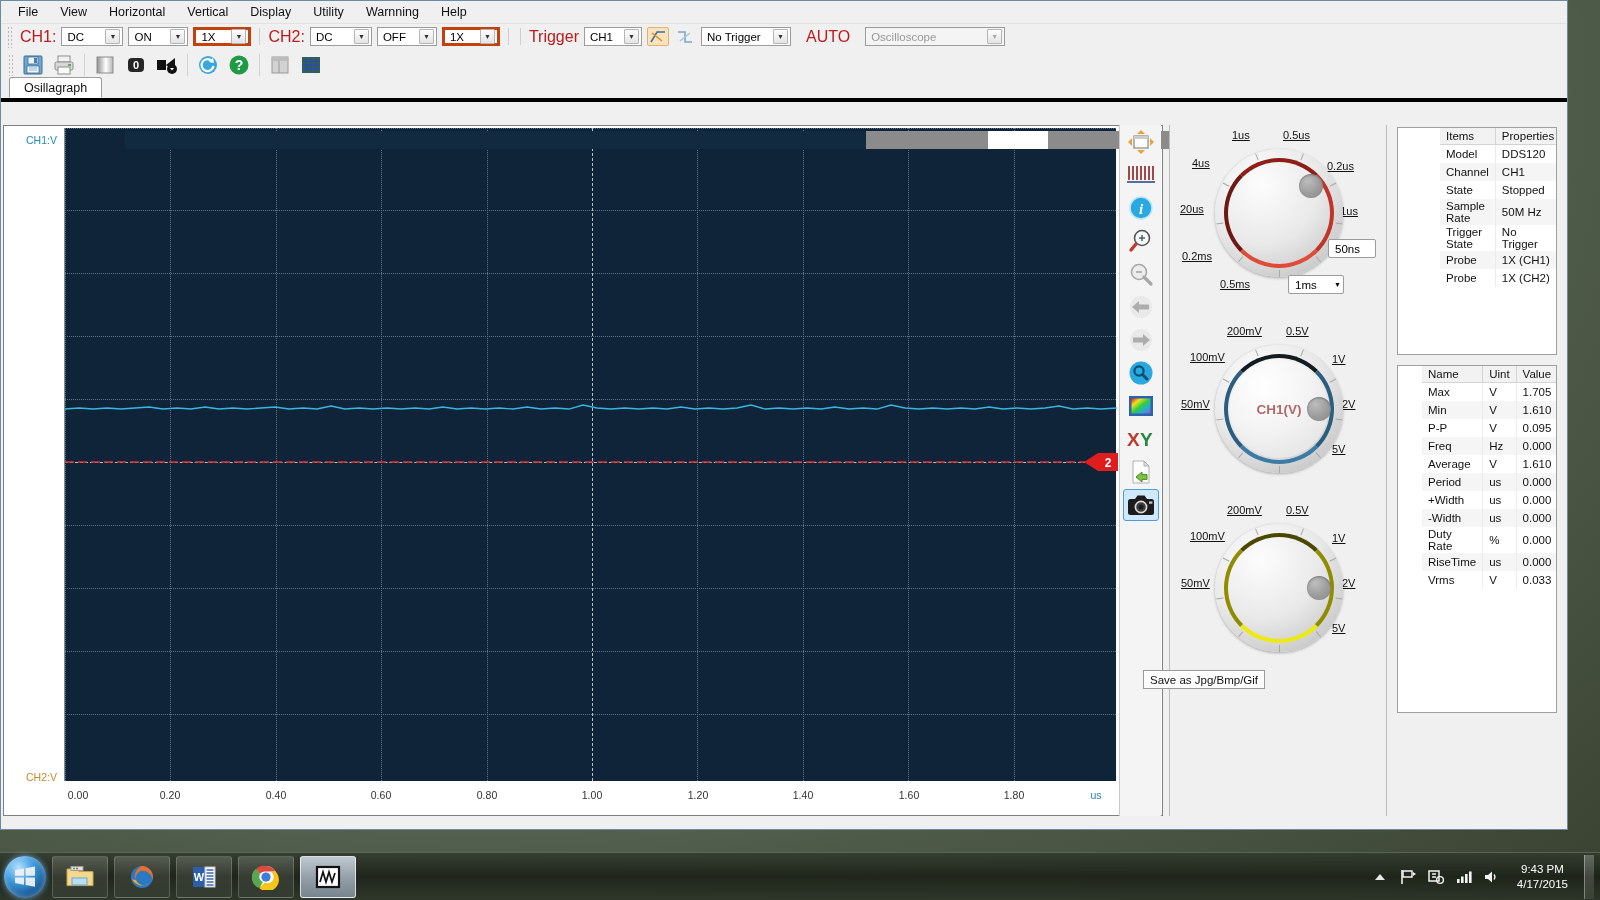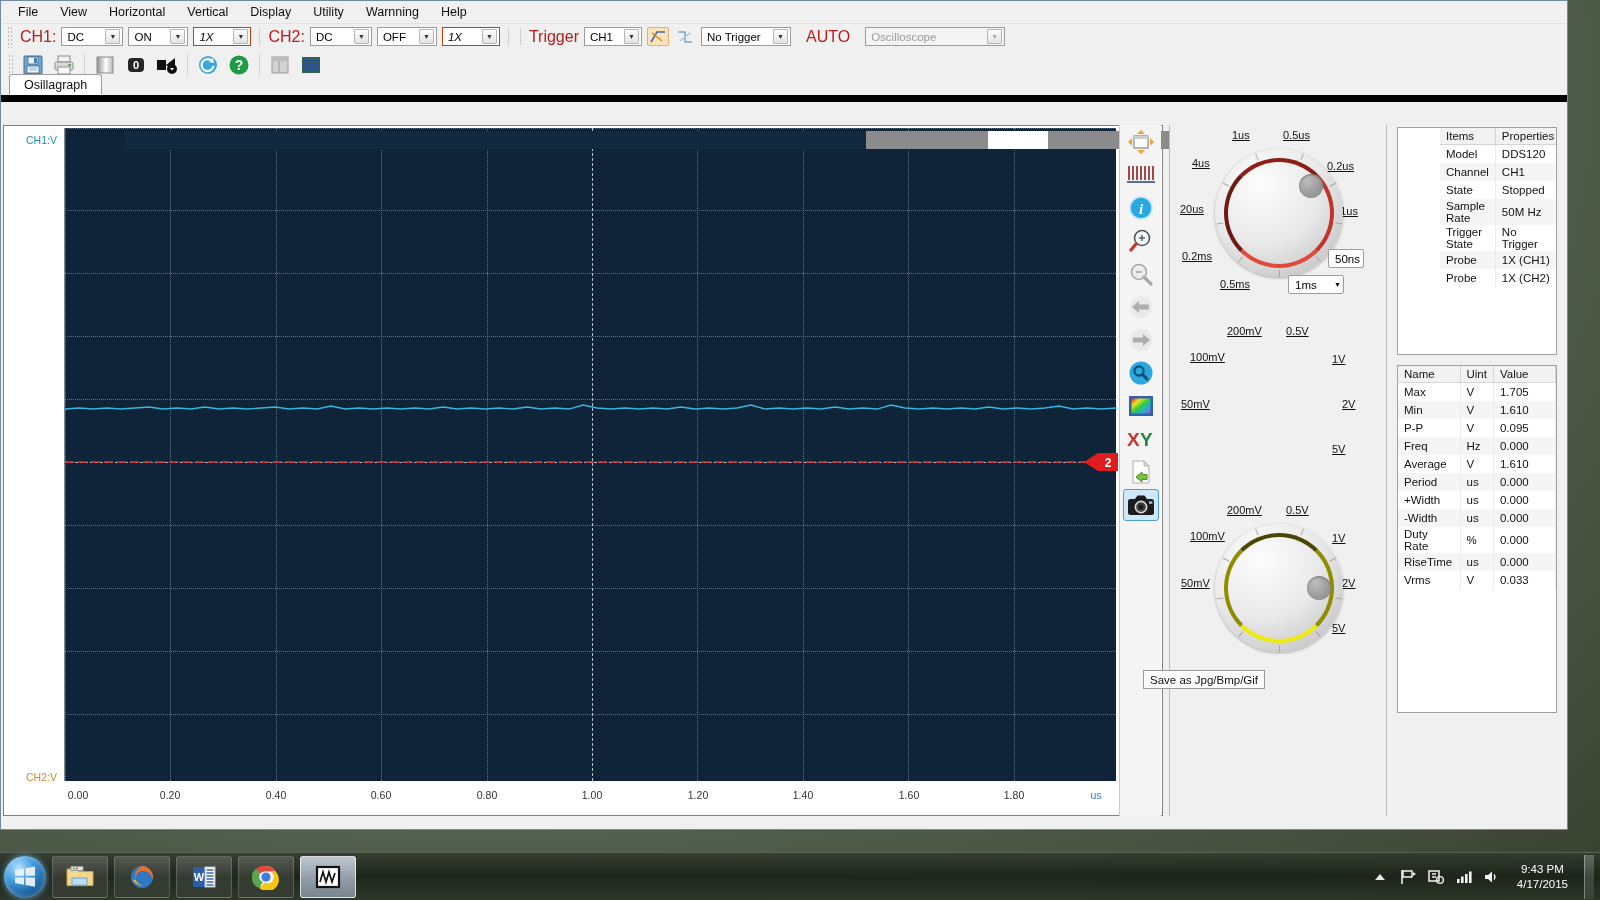--- a/index.html
+++ b/index.html
@@ -51,35 +51,35 @@
     height:19px; border:1px solid #9c9c9c; background:#fff; font-size:11.5px;
     display:inline-flex; align-items:center; padding:0 2px 0 5px; position:relative; color:#000;
     cursor:pointer;
   }
   .sel .val { flex:1 1 auto; }
   .sel .arw {
     width:15px; height:15px; display:inline-flex; align-items:center; justify-content:center;
     background:linear-gradient(to bottom,#fdfdfd,#e4e4e4); border:1px solid #b5b5b5; border-radius:1px;
     font-size:7px; color:#333; margin-left:3px;
   }
-  .sel.plain { border:1px solid #c2410c;font-style:italic; }
+  .sel.plain { border:3px solid #c2410c; }
   .sel.disabled { background:#f4f4f4; color:#9a9a9a; }
   .sel.disabled .arw { color:#aaa; }
   .vsep { width:1px; height:17px; background:#cfcfcf; margin:0 3px; }
   .trig-icon { width:22px; height:19px; display:inline-flex; align-items:center; justify-content:center; cursor:pointer; }
   .trig-icon.on { background:#fde3bc; border:1px solid #e2b070; border-radius:2px;}
   
   #toolbar { height:31px; background:#f0f0f0; display:flex; align-items:center; padding-left:7px; gap:3px;}
   .tb-btn { width:28px; height:26px; display:inline-flex; align-items:center; justify-content:center; cursor:pointer; border-radius:2px;}
   .tb-sep { width:1px; height:22px; background:#d2d2d2; margin:0 3px;}
   .grip { width:5px; height:22px; background-image:radial-gradient(#b8b8b8 36%, transparent 38%);
           background-size:3px 4px; margin-right:3px;}
   
   #tabstrip { height:22px; background:#f0f0f0; display:flex; align-items:flex-end; padding-left:8px;
-              border-bottom:7px solid #000000;}
+              border-bottom:4px solid #000000;}
   .page-tab {
     height:21px; padding:0 14px; font-size:12.5px; display:flex; align-items:center;
     background:#fff; border:1px solid #9c9c9c; border-bottom:1px solid #fff;
     border-radius:3px 3px 0 0; color:#111; cursor:pointer;
   }
   
   #mainbody { position:absolute; left:0; top:124px; right:0; bottom:0; background:#f0f0f0; }
   
   #scope-pane {
     position:absolute; left:2px; top:0px; width:1160px; height:691px;
@@ -588,37 +588,53 @@
           <div class="knob-tick" style="transform:rotate(-62deg)"></div>
             <div class="knob-tick" style="transform:rotate(62deg)"></div>
           <div class="knob-tick" style="transform:rotate(-100deg)"></div>
             <div class="knob-tick" style="transform:rotate(100deg)"></div>
           <div class="knob-tick" style="transform:rotate(-140deg)"></div>
             <div class="knob-tick" style="transform:rotate(140deg)"></div>
           <div class="knob-tick" style="transform:rotate(180deg)"></div>
           <div class="knob-ring" style="border-color:#8e1e16 #c0342a #e04a38 #6d1810;"></div>
           <div class="knob-dot" style="left:84px; top:25px;"></div>
         </div>
-        <div class="knob-sel" style="left:158px; top:124px; width:36px;text-align:center;">
+        <div class="knob-sel" style="left:158px; top:114px; width:48px;text-align:center;">
           <span>50ns</span>
         </div>
         <div class="knob-sel" style="left:118px; top:150px; width:56px;">
           <span style="flex:1">1ms</span>
             <span class="arw" style="font-size:7px;border:none;background:none;">▼</span>
         </div>
       </div>
 
       <div class="knob-wrap" style="top:196px;">
         <div class="ktxt" style="left:57px;  top:4px;">200mV</div>
         <div class="ktxt" style="left:116px; top:4px;">0.5V</div>
         <div class="ktxt" style="left:20px;  top:30px;">100mV</div>
         <div class="ktxt" style="left:162px; top:32px;">1V</div>
         <div class="ktxt" style="left:11px;  top:77px;">50mV</div>
         <div class="ktxt" style="left:172px; top:77px;">2V</div>
         <div class="ktxt" style="left:162px; top:122px;">5V</div>
+        <div class="knob">
+          <div class="knob-tick" style="transform:rotate(-22deg)"></div>
+            <div class="knob-tick" style="transform:rotate(22deg)"></div>
+          <div class="knob-tick" style="transform:rotate(-62deg)"></div>
+            <div class="knob-tick" style="transform:rotate(62deg)"></div>
+          <div class="knob-tick" style="transform:rotate(-100deg)"></div>
+            <div class="knob-tick" style="transform:rotate(100deg)"></div>
+          <div class="knob-tick" style="transform:rotate(-140deg)"></div>
+            <div class="knob-tick" style="transform:rotate(140deg)"></div>
+          <div class="knob-tick" style="transform:rotate(180deg)"></div>
+          <div class="knob-ring" style="border-color:#121b22 #2a5d80 #3c7ba6 #2a5d80;"></div>
+          <div class="knob-face">
+            <span class="knob-label">CH1(V)</span>
+          </div>
+          <div class="knob-dot" style="left:92px; top:52px;"></div>
+        </div>
       </div>
 
       <div class="knob-wrap" style="top:375px;">
         <div class="ktxt" style="left:57px;  top:4px;">200mV</div>
         <div class="ktxt" style="left:116px; top:4px;">0.5V</div>
         <div class="ktxt" style="left:20px;  top:30px;">100mV</div>
         <div class="ktxt" style="left:162px; top:32px;">1V</div>
         <div class="ktxt" style="left:11px;  top:77px;">50mV</div>
         <div class="ktxt" style="left:172px; top:77px;">2V</div>
         <div class="ktxt" style="left:162px; top:122px;">5V</div>
@@ -676,21 +692,21 @@
                 <td>1X (CH1)</td>
               </tr>
             <tr>
                 <td>Probe</td>
                 <td>1X (CH2)</td>
               </tr>
           </tbody>
         </table>
       </div>
 
-      <div class="tbl-box" style="left:8px; top:240px; width:160px; height:348px;">
+      <div class="tbl-box" style="left:8px; top:240px; width:160px; height:348px;padding-left:24px;">
         <table class="grid">
           <thead>
               <tr>
             <th style="width:62px">Name</th>
             <th style="width:32px">Uint</th>
             <th>Value</th>
           </tr>
             </thead>
           <tbody>
             <tr>

